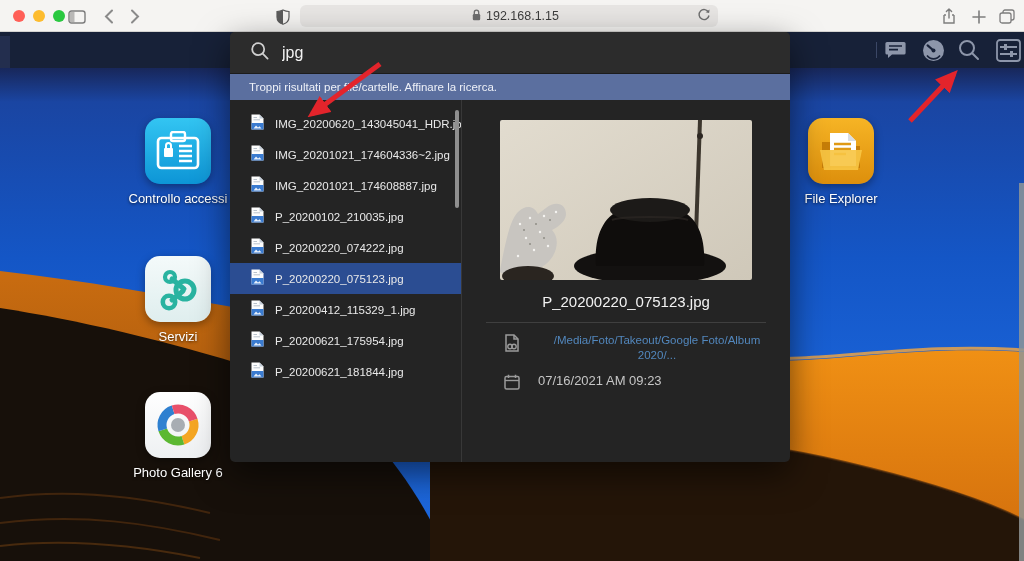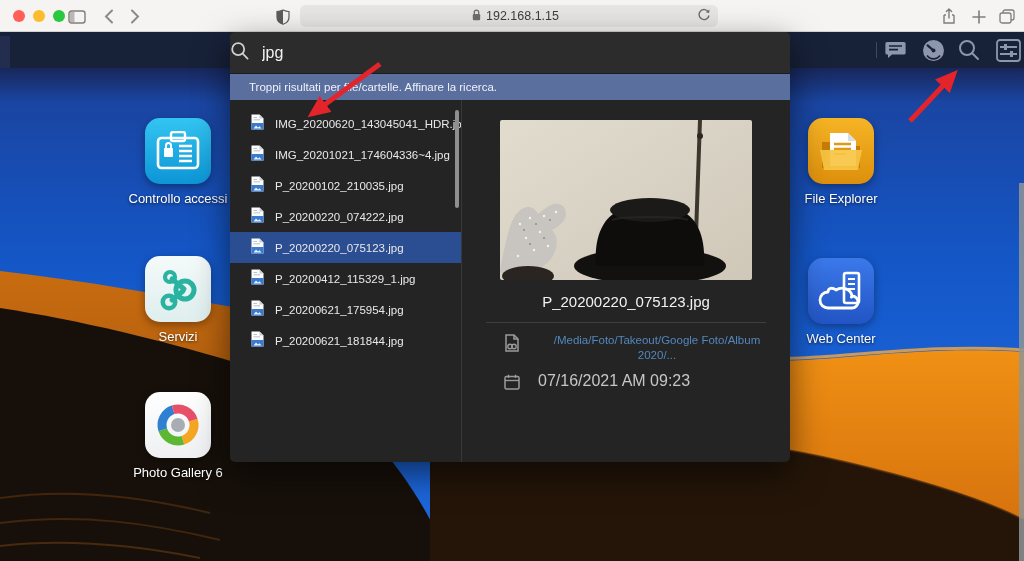--- a/index.html
+++ b/index.html
@@ -43,40 +43,40 @@
   .tile.accessi { background:linear-gradient(180deg,#33c5f2,#0d95d6); }
   .tile.servizi { background:linear-gradient(180deg,#f4fafa,#dfeeee); }
   .tile.gallery { background:linear-gradient(180deg,#ffffff,#eef0f2); }
   .tile.filex   { background:linear-gradient(180deg,#f6b425,#dd8f0c); }
   .tile.webc    { background:linear-gradient(180deg,#3b79ea,#2254c4); }
 
   
   .panel { position:absolute; left:230px; top:32px; width:560px; height:430px;
     background:#242424; border-radius:5px; box-shadow:0 12px 34px rgba(0,0,0,.55); overflow:hidden; }
   .panel-header { height:42px; background:#2c2c2c; display:flex; align-items:center;
-    gap:12px; border-bottom:1px solid #1c1c1c; }
+    padding-left:20px; gap:12px; border-bottom:1px solid #1c1c1c; }
   .panel-header input { background:transparent; border:none; outline:none; color:#f2f2f2;
     font-size:16px; font-family:"Liberation Sans",sans-serif; width:440px; }
   .notice { height:26px; background:#5b6f9f; color:#eef1f8; font-size:11.5px;
     display:flex; align-items:center; padding-left:19px; }
   .panel-body { display:flex; height:362px; }
   .rlist { width:232px; position:relative; border-right:1px solid #383838; padding-top:8px; overflow:hidden; }
   .srow { height:31px; display:flex; align-items:center; padding-left:20px; gap:10px; cursor:default; }
   .srow.selected { background:#2b4d92; }
   .srow .fname { color:#e9e9e9; font-size:11.5px; white-space:nowrap; }
   .scroll-thumb { position:absolute; right:2px; top:10px; width:4px; height:98px;
     background:#8f8f8f; border-radius:2px; }
   .preview { flex:1; position:relative; }
   .photo { display:block; margin:20px auto 0; width:252px; height:160px; border-radius:2px; }
   .pv-name { text-align:center; color:#f2f2f2; font-size:15px; margin-top:13px; }
   .pv-div { height:1px; background:#3f3f3f; margin:12px 24px 0; }
   .pv-row { display:flex; margin:10px 14px 0 42px; gap:14px; align-items:flex-start; }
   .pv-ic { flex:0 0 20px; padding-top:1px; }
   .pv-path { color:#5287bd; font-size:11.5px; line-height:15px;text-align:center; }
-  .pv-meta { color:#c6c6c6; font-size:16px; line-height:15px; }
+  .pv-meta { color:#c6c6c6; font-size:13px; line-height:15px; }
 
   .arrows { position:absolute; inset:0; pointer-events:none; z-index:50; }
 </style>
 </head>
 <body>
 
 <div class="page">
 
   <div class="browser-bar">
     <div class="tl red"></div>
@@ -258,31 +258,20 @@
             <path d="M4 14 H18 L22 18 H42 V40 H4 Z" fill="#c67d08"></path>
             <path d="M12 5 H30 L38 13 V38 H12 Z" fill="#ffffff"></path>
             <path d="M30 5 L38 13 H30 Z" fill="#d8dde3"></path>
             <path d="M16 16 H33 M16 21 H33 M16 26 H28" stroke="#e09a14" stroke-width="2.6"></path>
             <path d="M2 22 H44 L40 42 H6 Z" fill="#f7c544" opacity="0.92"></path>
           </svg>
       </div>
       <div class="lbl">File Explorer</div>
     </div>
 
-    <div class="dicon" style="left:783px;top:190px">
-      <div class="tile webc">
-        <svg width="46" height="42" viewBox="0 0 46 42">
-            <rect x="26" y="3" width="15" height="30" rx="2" fill="none" stroke="#fff" stroke-width="2.6"></rect>
-            <path d="M30 9 H37 M30 14 H37 M30 19 H37" stroke="#fff" stroke-width="2"></path>
-            <circle cx="33.5" cy="27" r="1.6" fill="#fff"></circle>
-            <path d="M10 22 C5 22 2 26 2 30 C2 35 6 38 10 38 H34 A6 6 0 0 0 34 26 C33 19 24 16 18 20 C14 17 10 18 10 22 Z" fill="none" stroke="#fff" stroke-width="2.8" stroke-linejoin="round"></path>
-          </svg>
-      </div>
-      <div class="lbl">Web Center</div>
-    </div>
   </div>
 
   <div class="panel">
     <div class="panel-header">
       <span>
         <svg width="20" height="20" viewBox="0 0 20 20">
             <circle cx="8.2" cy="8.2" r="6" fill="none" stroke="#cfcfcf" stroke-width="1.8"></circle>
             <path d="M12.7 12.7 L17.6 17.6" stroke="#cfcfcf" stroke-width="1.8" stroke-linecap="round"></path>
           </svg>
       </span>
@@ -311,23 +300,35 @@
   <div class="srow">
     <span class="ficon">
       <svg width="15" height="16" viewBox="0 0 15 16">
                 <path d="M1.5 0.5 H9.5 L13.5 4.5 V15.5 H1.5 Z" fill="#fdfdfd"></path>
                 <path d="M9.5 0.5 L13.5 4.5 H9.5 Z" fill="#c6cfda"></path>
                 <rect x="1.5" y="9" width="12" height="6.5" fill="#3a7bd0"></rect>
                 <path d="M3.5 14.5 L6 11.5 L8 13.5 L9.5 12.2 L11.5 14.5 Z" fill="#e9f1fb"></path>
                 <path d="M3.5 3.5 H7 M3.5 5.8 H10" stroke="#b9c2cc" stroke-width="1"></path>
               </svg>
     </span>
-    <span class="fname">IMG_20201021_174604336~4.jpg</span>
-  </div>
-
+    <span class="fname">IMG_20201021_174604336~2.jpg</span>
+  </div>
+
+  <div class="srow">
+    <span class="ficon">
+      <svg width="15" height="16" viewBox="0 0 15 16">
+                <path d="M1.5 0.5 H9.5 L13.5 4.5 V15.5 H1.5 Z" fill="#fdfdfd"></path>
+                <path d="M9.5 0.5 L13.5 4.5 H9.5 Z" fill="#c6cfda"></path>
+                <rect x="1.5" y="9" width="12" height="6.5" fill="#3a7bd0"></rect>
+                <path d="M3.5 14.5 L6 11.5 L8 13.5 L9.5 12.2 L11.5 14.5 Z" fill="#e9f1fb"></path>
+                <path d="M3.5 3.5 H7 M3.5 5.8 H10" stroke="#b9c2cc" stroke-width="1"></path>
+              </svg>
+    </span>
+    <span class="fname">IMG_20201021_174608887.jpg</span>
+  </div>
 
 
   <div class="srow">
     <span class="ficon">
       <svg width="15" height="16" viewBox="0 0 15 16">
                 <path d="M1.5 0.5 H9.5 L13.5 4.5 V15.5 H1.5 Z" fill="#fdfdfd"></path>
                 <path d="M9.5 0.5 L13.5 4.5 H9.5 Z" fill="#c6cfda"></path>
                 <rect x="1.5" y="9" width="12" height="6.5" fill="#3a7bd0"></rect>
                 <path d="M3.5 14.5 L6 11.5 L8 13.5 L9.5 12.2 L11.5 14.5 Z" fill="#e9f1fb"></path>
                 <path d="M3.5 3.5 H7 M3.5 5.8 H10" stroke="#b9c2cc" stroke-width="1"></path>

